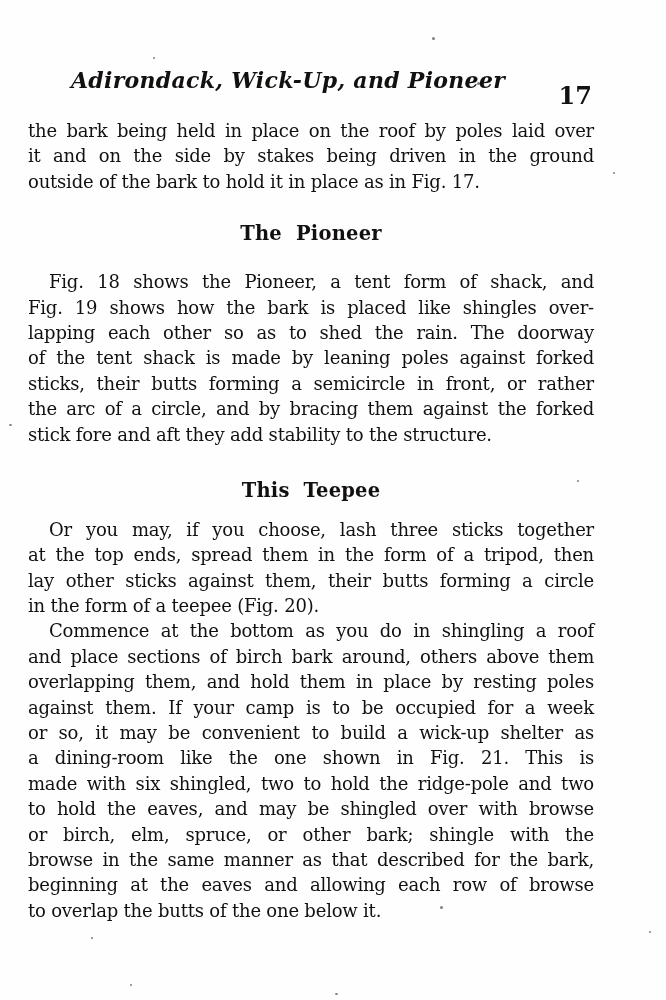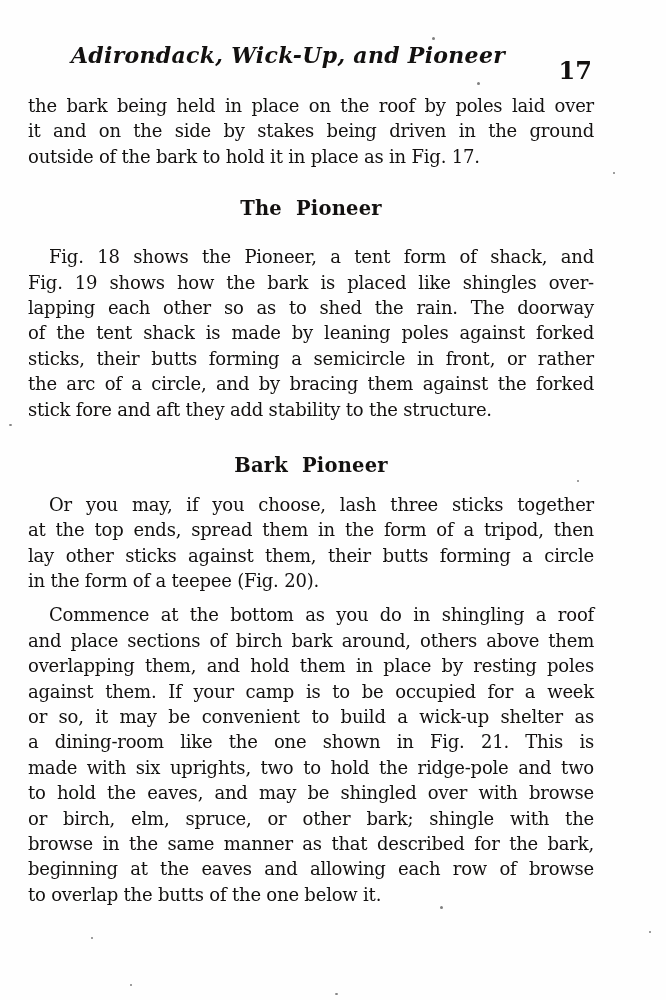--- a/index.html
+++ b/index.html
@@ -17,21 +17,21 @@
     color: #131110;
   }
   .text-column {
     position: absolute;
     left: 28px;
     top: 0;
     width: 566px;
   }
   .running-head {
     position: relative;
-    margin-top: 40px;
+    margin-top: 65px;
     height: 30px;
   }
   .running-head-title {
     position: absolute;
     left: 0;
     right: 46px;
     text-align: center;
     font-style: italic;
     font-weight: 700;
     font-size: 22px;
@@ -70,21 +70,21 @@
     font-weight: 700;
     font-size: 19.5px;
     line-height: 24px;
     word-spacing: 7px;
     letter-spacing: 0.2px;
   }
   .heading-pioneer { margin-top: 28px; }
   .para-pioneer    { margin-top: 23px; }
   .heading-teepee  { margin-top: 32px; }
   .para-teepee     { margin-top: 14px; }
-  .para-camp       { margin-top: 9px; }
+  .para-camp       { }
   .speck {
     position: absolute;
     background: #3a3a3a;
     border-radius: 50%;
     opacity: 0.65;
   }
 </style>
 </head>
 <body>
 
@@ -108,37 +108,37 @@
     <div class="para indented para-pioneer">
         <div class="line">Fig. 18 shows the Pioneer, a tent form of shack, and</div>
         <div class="line">Fig. 19 shows how the bark is placed like shingles over-</div>
         <div class="line">lapping each other so as to shed the rain.  The doorway</div>
         <div class="line">of the tent shack is made by leaning poles against forked</div>
         <div class="line">sticks, their butts forming a semicircle in front, or rather</div>
         <div class="line">the arc of a circle, and by bracing them against the forked</div>
         <div class="line">stick fore and aft they add stability to the structure.</div>
       </div>
 
-    <div class="section-heading heading-teepee">Bark Pioneer</div>
+    <div class="section-heading heading-teepee">This Teepee</div>
 
     <div class="para indented para-teepee">
         <div class="line">Or you may, if you choose, lash three sticks together</div>
         <div class="line">at the top ends, spread them in the form of a tripod, then</div>
         <div class="line">lay other sticks against them, their butts forming a circle</div>
         <div class="line">in the form of a teepee (Fig. 20).</div>
       </div>
 
     <div class="para indented para-camp">
         <div class="line">Commence at the bottom as you do in shingling a roof</div>
         <div class="line">and place sections of birch bark around, others above them</div>
         <div class="line">overlapping them, and hold them in place by resting poles</div>
         <div class="line">against them.  If your camp is to be occupied for a week</div>
         <div class="line">or so, it may be convenient to build a wick-up shelter as</div>
         <div class="line">a dining-room like the one shown in Fig. 21.  This is</div>
-        <div class="line">made with six uprights, two to hold the ridge-pole and two</div>
+        <div class="line">made with six shingled, two to hold the ridge-pole and two</div>
         <div class="line">to hold the eaves, and may be shingled over with browse</div>
         <div class="line">or birch, elm, spruce, or other bark; shingle with the</div>
         <div class="line">browse in the same manner as that described for the bark,</div>
         <div class="line">beginning at the eaves and allowing each row of browse</div>
         <div class="line">to overlap the butts of the one below it.</div>
       </div>
 
   </div>
 
   <div class="speck" style="left:432px; top:37px;  width:3px; height:3px;"></div>

